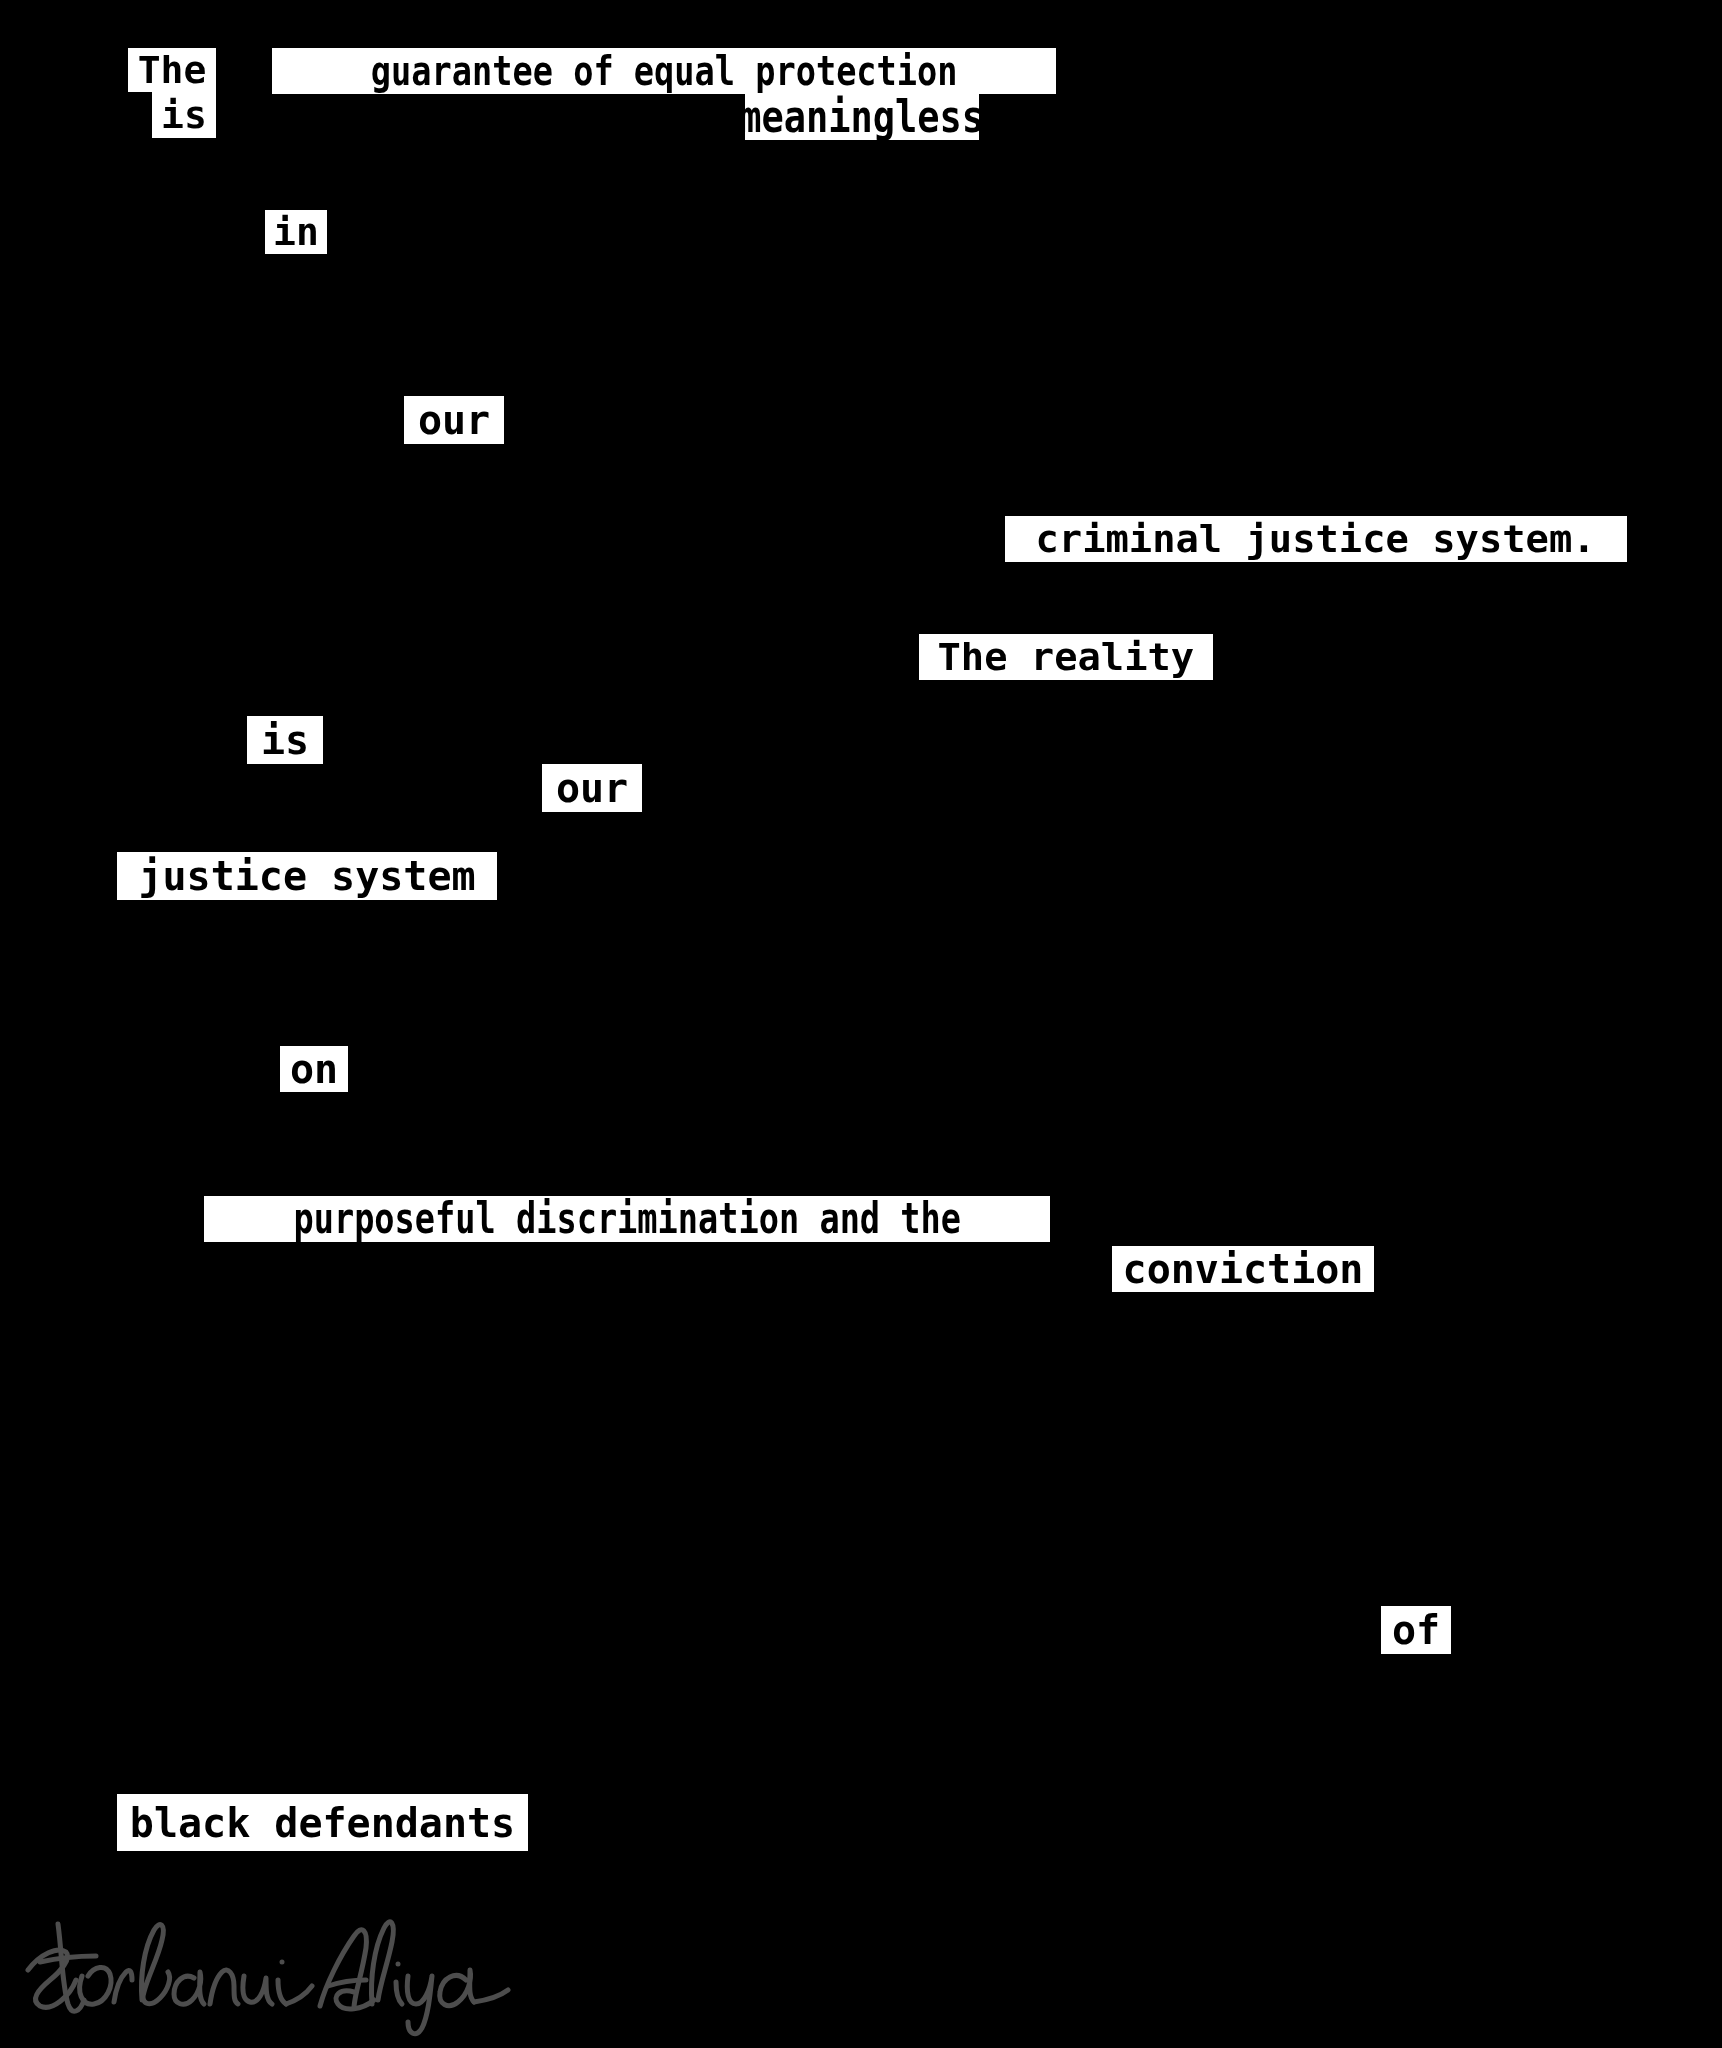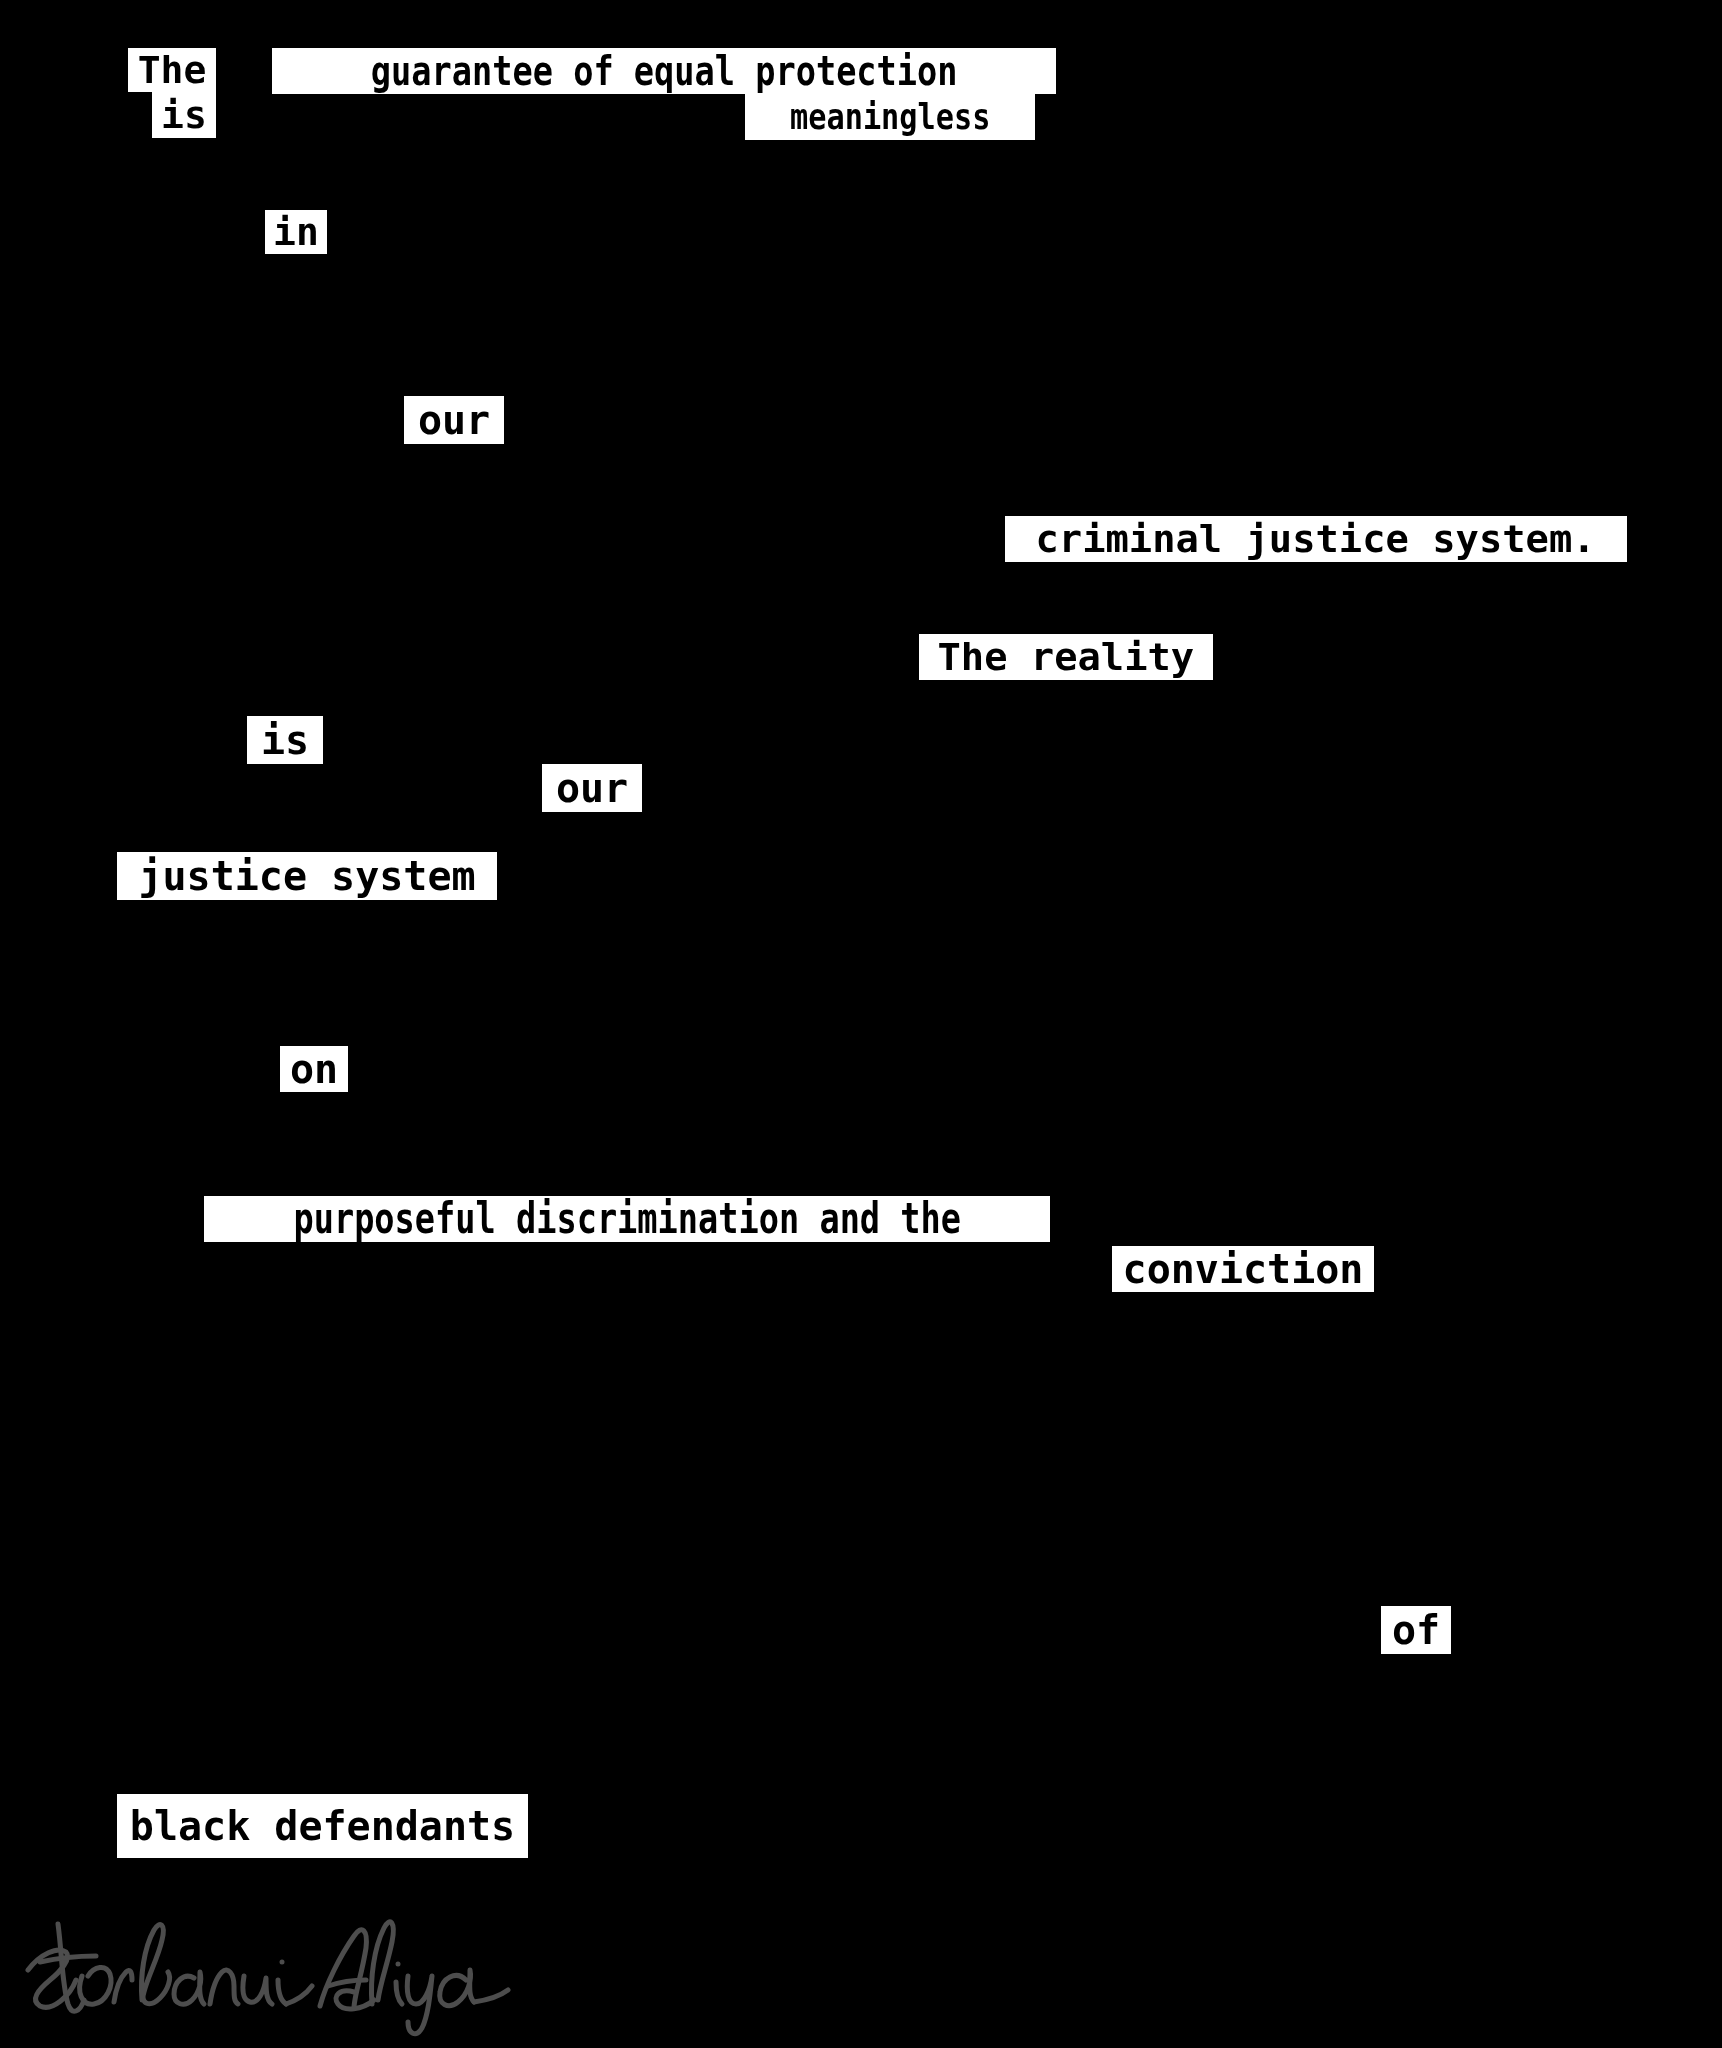--- a/index.html
+++ b/index.html
@@ -40,33 +40,33 @@
   }
 </style>
 </head>
 <body>
 
 <div id="poem-canvas" style="background: rgb(0, 0, 0);">
 
   <div class="frag" id="f01" style="left: 128px; top: 48px; width: 88px; height: 44px; font-size: 38px;"><span style="transform: scaleX(1);">The</span></div>
     <div class="frag" id="f02" style="left: 272px; top: 48px; width: 784px; height: 46px; font-size: 40px;"><span style="transform: scaleX(0.84);">guarantee of equal protection</span></div>
     <div class="frag" id="f03" style="left: 152px; top: 92px; width: 64px; height: 46px; font-size: 38px;"><span style="transform: scaleX(1);">is</span></div>
-    <div class="frag" id="f04" style="left: 745px; top: 94px; width: 290px; height: 46px; font-size: 36px;"><span style="transform: scaleX(0.84);">meaningless</span></div>
+    <div class="frag" id="f04" style="left: 745px; top: 94px; width: 234px; height: 46px; font-size: 44px;"><span style="transform: scaleX(0.84);">meaningless</span></div>
     <div class="frag" id="f05" style="left: 265px; top: 210px; width: 62px; height: 44px; font-size: 38px;"><span style="transform: scaleX(1);">in</span></div>
     <div class="frag" id="f06" style="left: 404px; top: 396px; width: 100px; height: 48px; font-size: 40px;"><span style="transform: scaleX(1);">our</span></div>
     <div class="frag" id="f07" style="left: 1005px; top: 516px; width: 622px; height: 46px; font-size: 38px;"><span style="transform: scaleX(1.02);">criminal justice system.</span></div>
     <div class="frag" id="f08" style="left: 919px; top: 634px; width: 294px; height: 46px; font-size: 38px;"><span style="transform: scaleX(1.02);">The reality</span></div>
     <div class="frag" id="f09" style="left: 247px; top: 716px; width: 76px; height: 48px; font-size: 40px;"><span style="transform: scaleX(1);">is</span></div>
     <div class="frag" id="f10" style="left: 542px; top: 764px; width: 100px; height: 48px; font-size: 40px;"><span style="transform: scaleX(1);">our</span></div>
     <div class="frag" id="f11" style="left: 117px; top: 852px; width: 380px; height: 48px; font-size: 40px;"><span style="transform: scaleX(1);">justice system</span></div>
     <div class="frag" id="f13" style="left: 280px; top: 1046px; width: 68px; height: 46px; font-size: 40px;"><span style="transform: scaleX(1);">on</span></div>
     <div class="frag" id="f14" style="left: 204px; top: 1196px; width: 846px; height: 46px; font-size: 42px;"><span style="transform: scaleX(0.8);">purposeful discrimination and the</span></div>
     <div class="frag" id="f15" style="left: 1112px; top: 1246px; width: 262px; height: 46px; font-size: 40px;"><span style="transform: scaleX(1);">conviction</span></div>
     <div class="frag" id="f16" style="left: 1381px; top: 1606px; width: 70px; height: 48px; font-size: 40px; justify-content: center;"><span style="transform: scaleX(1);">of</span></div>
-    <div class="frag" id="f17" style="left: 117px; top: 1794px; width: 411px; height: 64px; font-size: 40px; justify-content: center;"><span style="transform: scaleX(1);">black defendants</span></div>
+    <div class="frag" id="f17" style="left: 117px; top: 1794px; width: 411px; height: 57px; font-size: 40px; justify-content: center;"><span style="transform: scaleX(1);">black defendants</span></div>
     <div class="sig" id="signature-layer" style="left: 10px; top: 1900px; width: 520px; height: 140px;">
     <svg width="520" height="140" viewBox="0 0 520 140" aria-label="signature">
       <g fill="none" stroke="#4d4d4d" stroke-width="5" stroke-linecap="round" stroke-linejoin="round">
 
         <path d="M18 70 C30 54, 48 46, 56 52 C62 58, 50 72, 40 80 C28 90, 20 100, 30 106 C42 112, 60 96, 66 80"></path>
         <path d="M48 24 C52 54, 52 84, 58 104 C62 116, 70 112, 74 100"></path>
         <path d="M30 62 C48 58, 68 56, 86 56"></path>
 
         <path d="M72 76 C66 92, 72 106, 84 104 C96 102, 104 86, 100 74 C96 64, 84 66, 78 76"></path>
 

